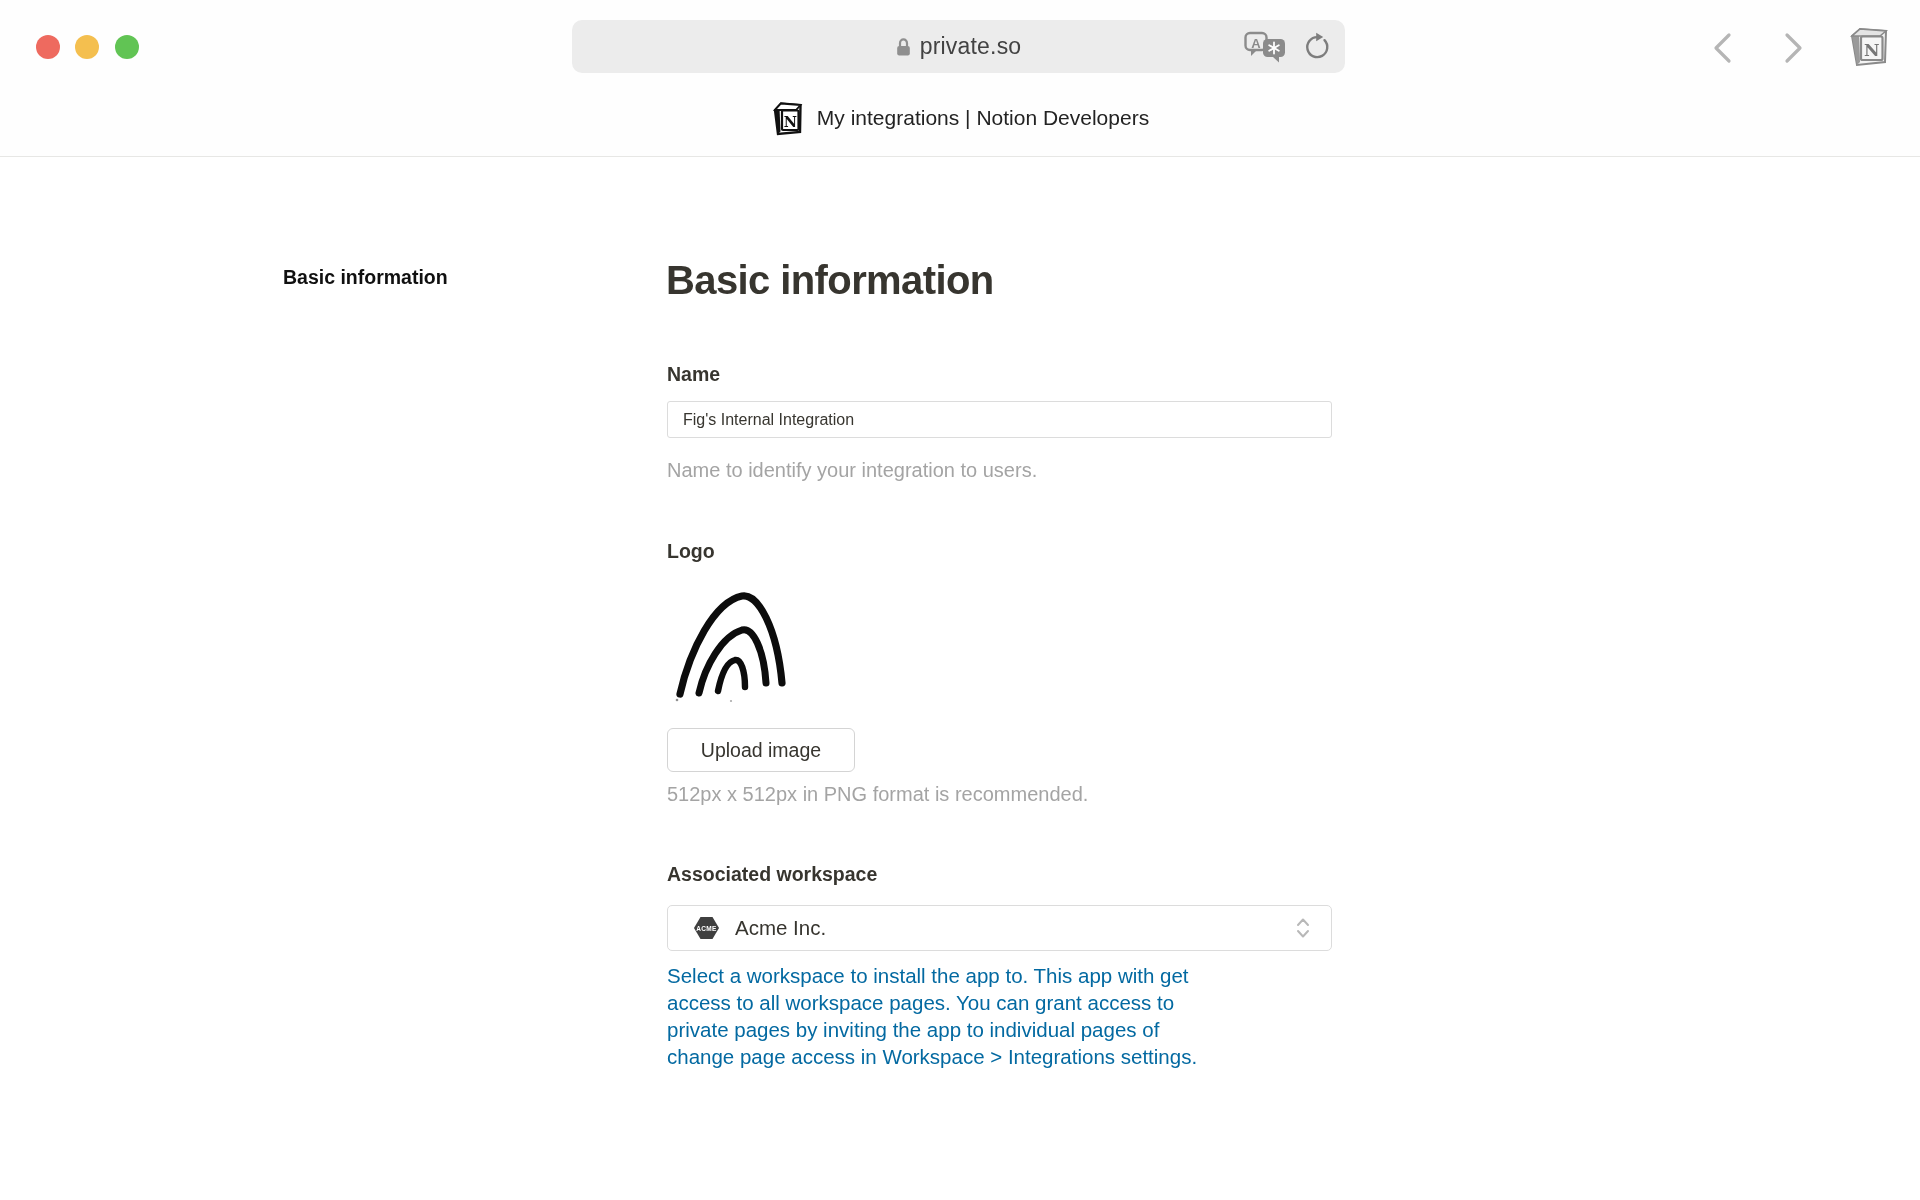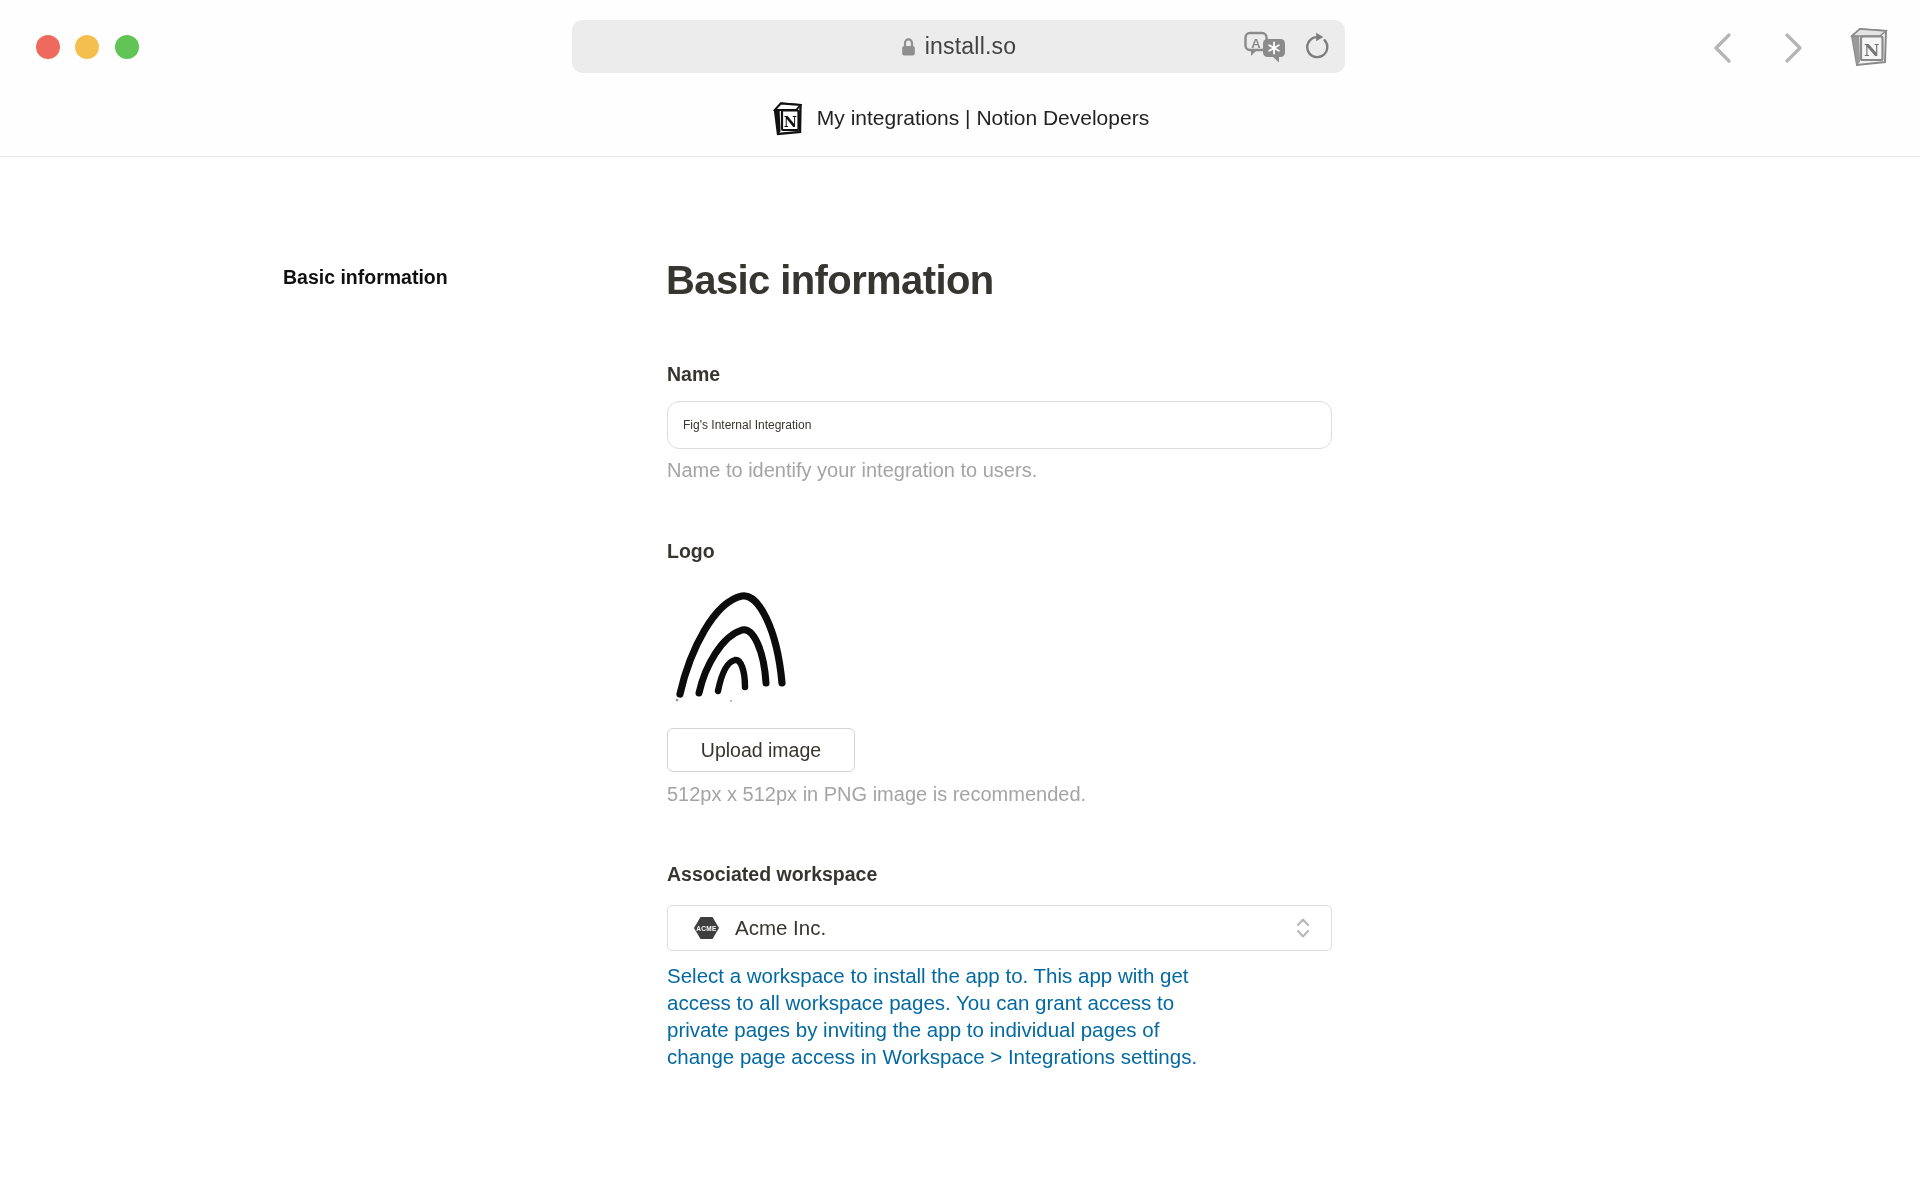--- a/index.html
+++ b/index.html
@@ -35,23 +35,23 @@
   
   .sidebar-item { position:absolute; left:283px; top:266px; font-size:19.5px;
     font-weight:700; color:#101010; cursor:pointer; }
   .h1 { position:absolute; left:666px; top:258px; font-size:40px; font-weight:700;
     color:#37352f; letter-spacing:-.6px; }
 
   .field-label { position:absolute; left:667px; font-size:19.5px; font-weight:700;
     color:#37352f;text-align:right; }
   .helper { position:absolute; left:667px; font-size:20px; color:#a4a4a4; }
 
-  .text-input { position:absolute; left:667px; top:401px; width:665px; height:48px;
-    border:1px solid #dcdcdc; border-radius:12px; background:#fff; outline:none;
-    font-family:inherit; font-size:12px; color:#37352f; padding:0 15px; }
+  .text-input { position:absolute; left:667px; top:401px; width:665px; height:37px;
+    border:1px solid #dcdcdc; border-radius:3px; background:#fff; outline:none;
+    font-family:inherit; font-size:16px; color:#37352f; padding:0 15px; }
 
   .doodle { position:absolute; left:674px; top:588px; }
 
   .upload-btn { position:absolute; left:667px; top:728px; width:188px; height:44px;
     background:#fff; border:1px solid #d4d4d4; border-radius:6px; cursor:pointer;
     font-family:inherit; font-size:19.5px; color:#37352f; }
 
   .select { position:absolute; left:667px; top:905px; width:665px; height:46px;
     border:1px solid #dcdcdc; border-radius:5px; background:#fff; cursor:pointer;
     display:flex; align-items:center; padding-left:26px; }
@@ -77,21 +77,21 @@
     <div class="traffic t-grn"></div>
 
     <div class="urlbar">
       <div class="url-center">
         <span style="display:flex">
           <svg width="15" height="20" viewBox="0 0 15 20">
             <path d="M4 9 V6.2 a3.5 3.8 0 0 1 7 0 V9" fill="none" stroke="#8f8f8f" stroke-width="2.2"></path>
             <rect x="1.2" y="9" width="12.6" height="9.6" rx="2" fill="#8f8f8f"></rect>
           </svg>
         </span>
-        <span class="url-text">install.so</span>
+        <span class="url-text">private.so</span>
       </div>
       <div class="url-right">
         <span style="display:flex">
           <svg width="45" height="33" viewBox="0 0 45 33">
             <rect x="1.5" y="3" width="21" height="17" rx="4.5" fill="none" stroke="#8b8b8b" stroke-width="2.4"></rect>
             <path d="M7 20 v6 l6 -6 z" fill="#8b8b8b"></path>
             <text x="12" y="17.5" font-size="13" font-weight="bold" fill="#8b8b8b" text-anchor="middle" font-family="Liberation Sans,sans-serif">A</text>
             <rect x="19" y="9" width="22" height="18" rx="4.5" fill="#8b8b8b"></rect>
             <path d="M35 27 v5.5 l-6 -5.5 z" fill="#8b8b8b"></path>
             <g stroke="#fff" stroke-width="1.8" stroke-linecap="round">
@@ -161,21 +161,21 @@
         <path d="M 6 106 C 16 62, 40 14, 68 8 C 84 5, 103 40, 108 95" stroke-width="7.2"></path>
         <path d="M 25 105 C 31 78, 48 48, 68 42 C 79 39, 90 62, 92 95" stroke-width="7"></path>
         <path d="M 44 103 C 47 88, 52 74, 61 72 C 67 71, 71 83, 71 99" stroke-width="6.4"></path>
       </g>
       <circle cx="3" cy="112" r="1.3" fill="#0c0c0c" opacity=".45"></circle>
       <circle cx="57" cy="113" r="1.1" fill="#0c0c0c" opacity=".35"></circle>
     </svg>
   </div>
 
   <button class="upload-btn">Upload image</button>
-  <div class="helper" style="top:783px">512px x 512px in PNG image is recommended.</div>
+  <div class="helper" style="top:783px">512px x 512px in PNG format is recommended.</div>
 
   <div class="field-label" style="top:863px">Associated workspace</div>
 
   <div class="select">
     <span class="ws-badge">ACME</span>
     <span class="ws-name">Acme Inc.</span>
     <span class="sel-chev" style="display:flex">
       <svg width="16" height="24" viewBox="0 0 16 24">
         <polyline points="3,9 8,3.5 13,9" fill="none" stroke="#b8b8b8" stroke-width="2" stroke-linecap="round" stroke-linejoin="round"></polyline>
         <polyline points="3,15 8,20.5 13,15" fill="none" stroke="#b8b8b8" stroke-width="2" stroke-linecap="round" stroke-linejoin="round"></polyline>

